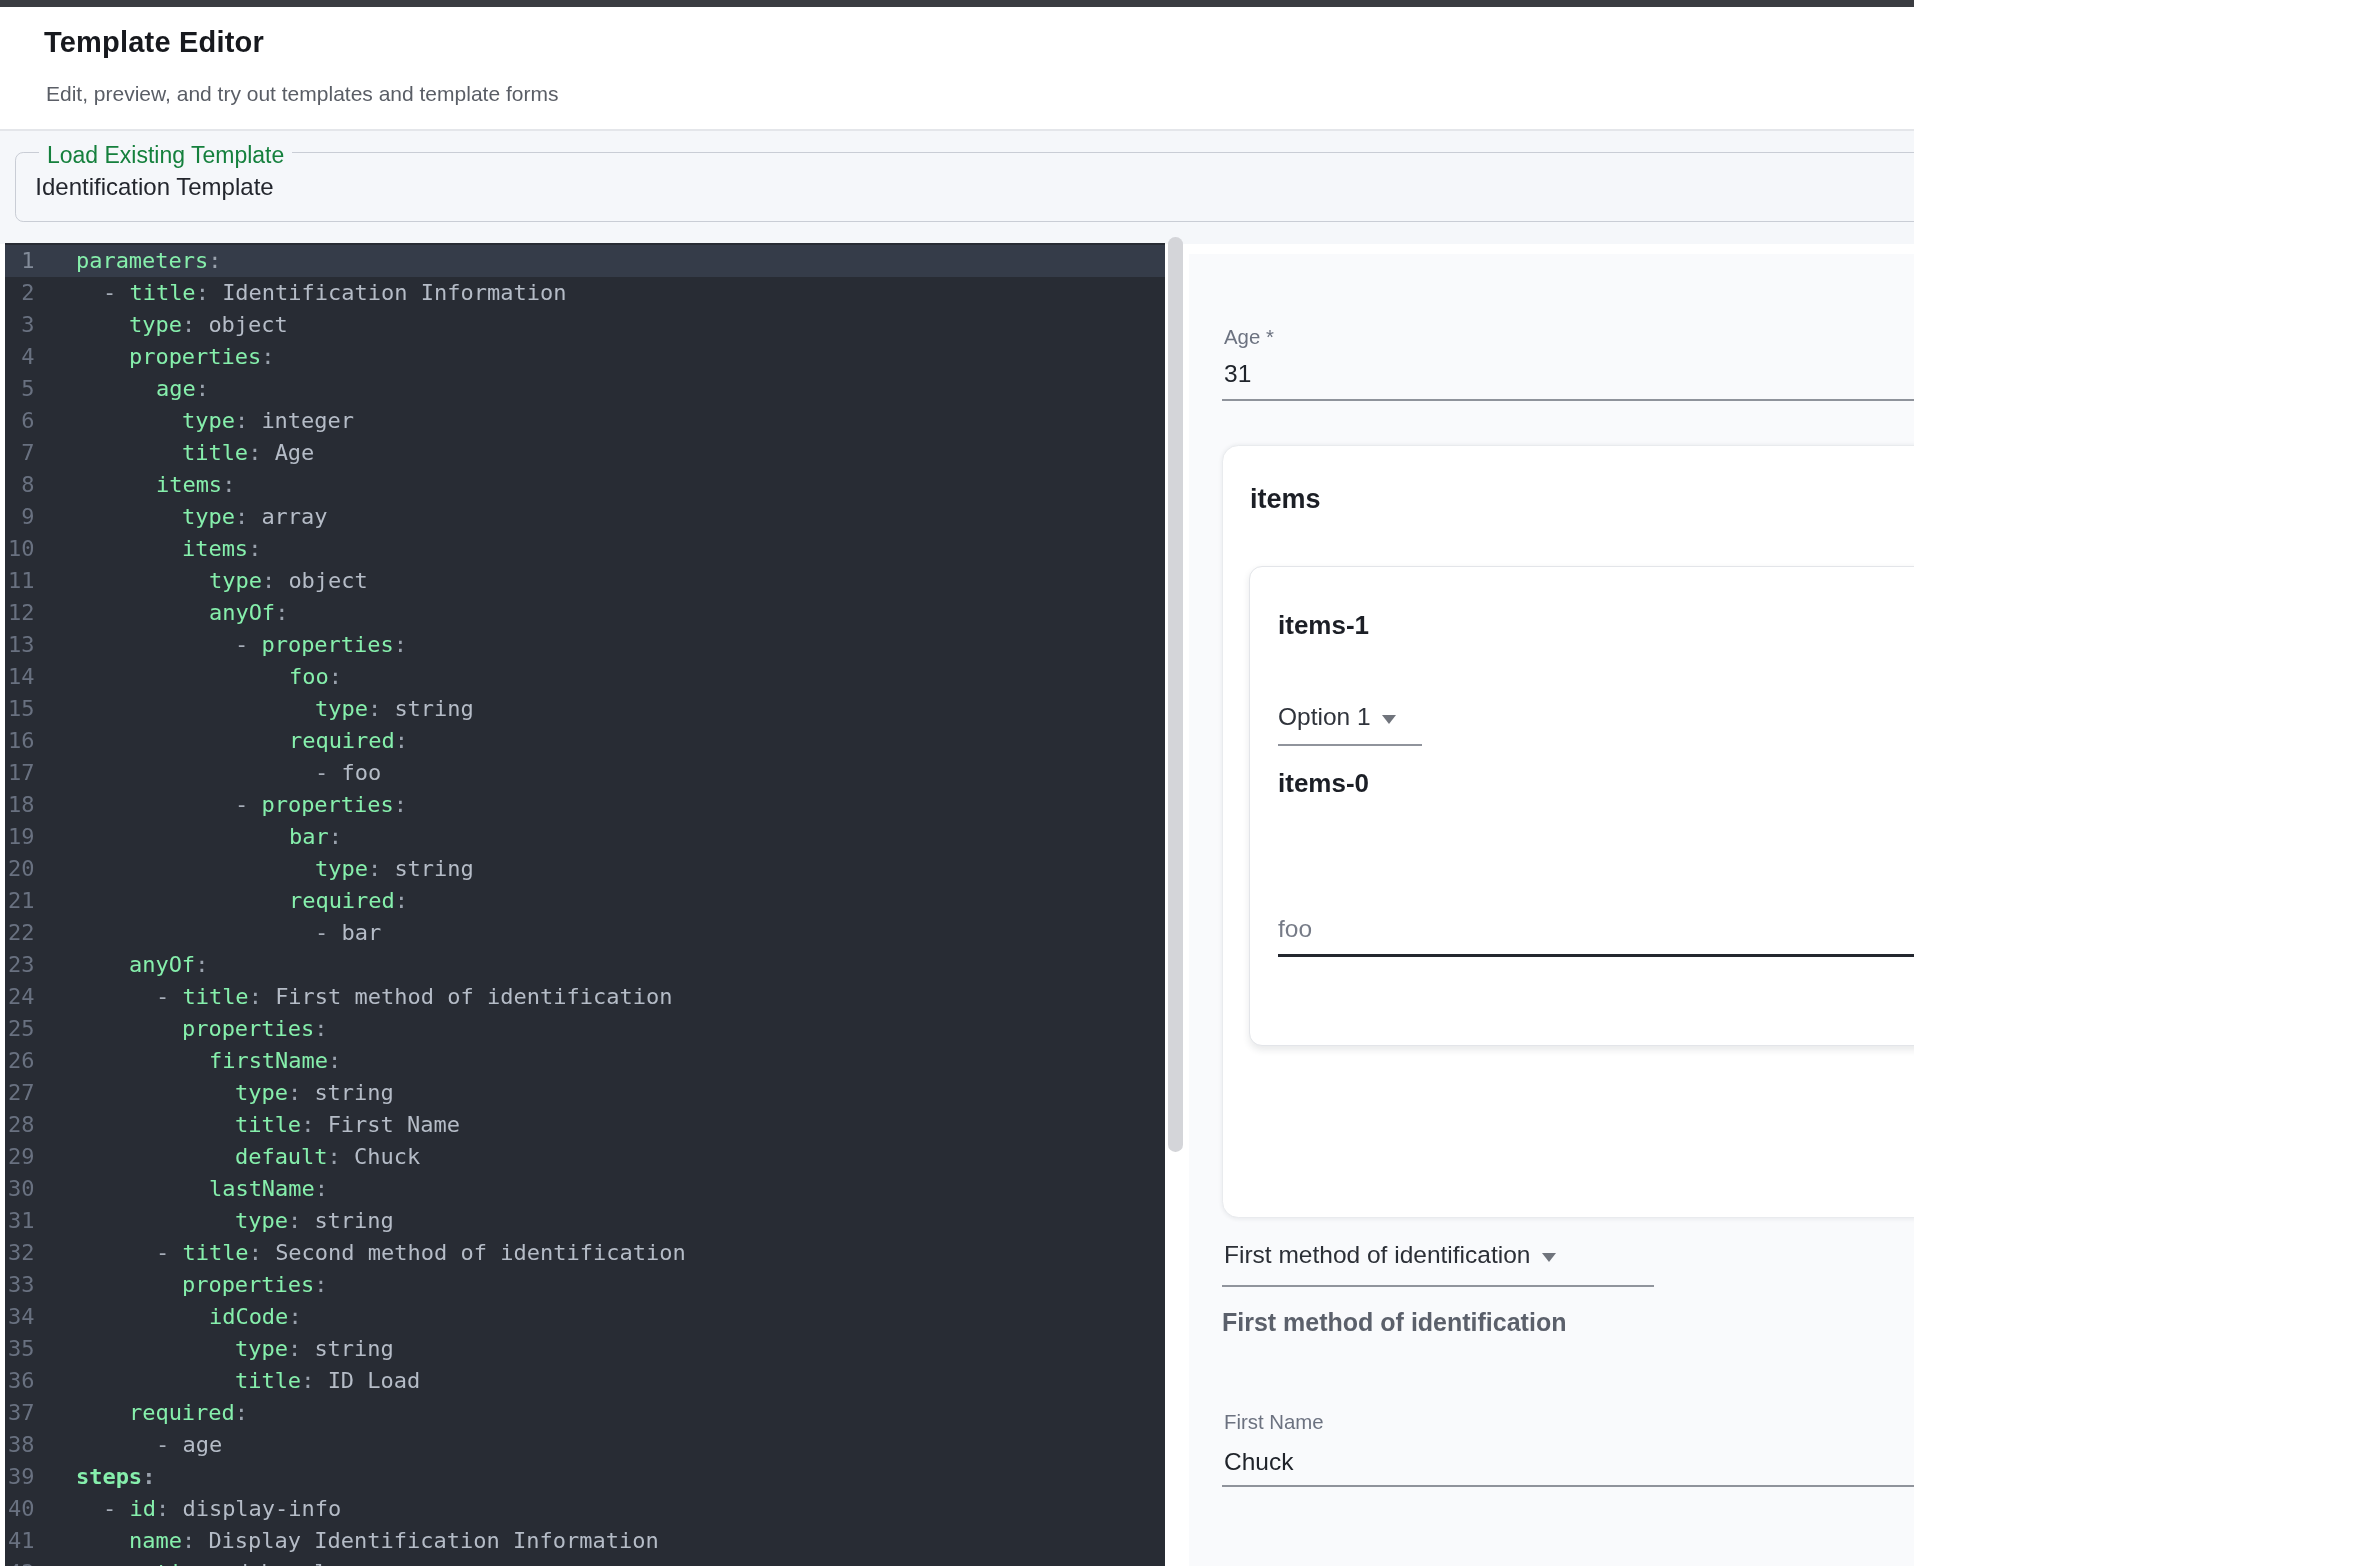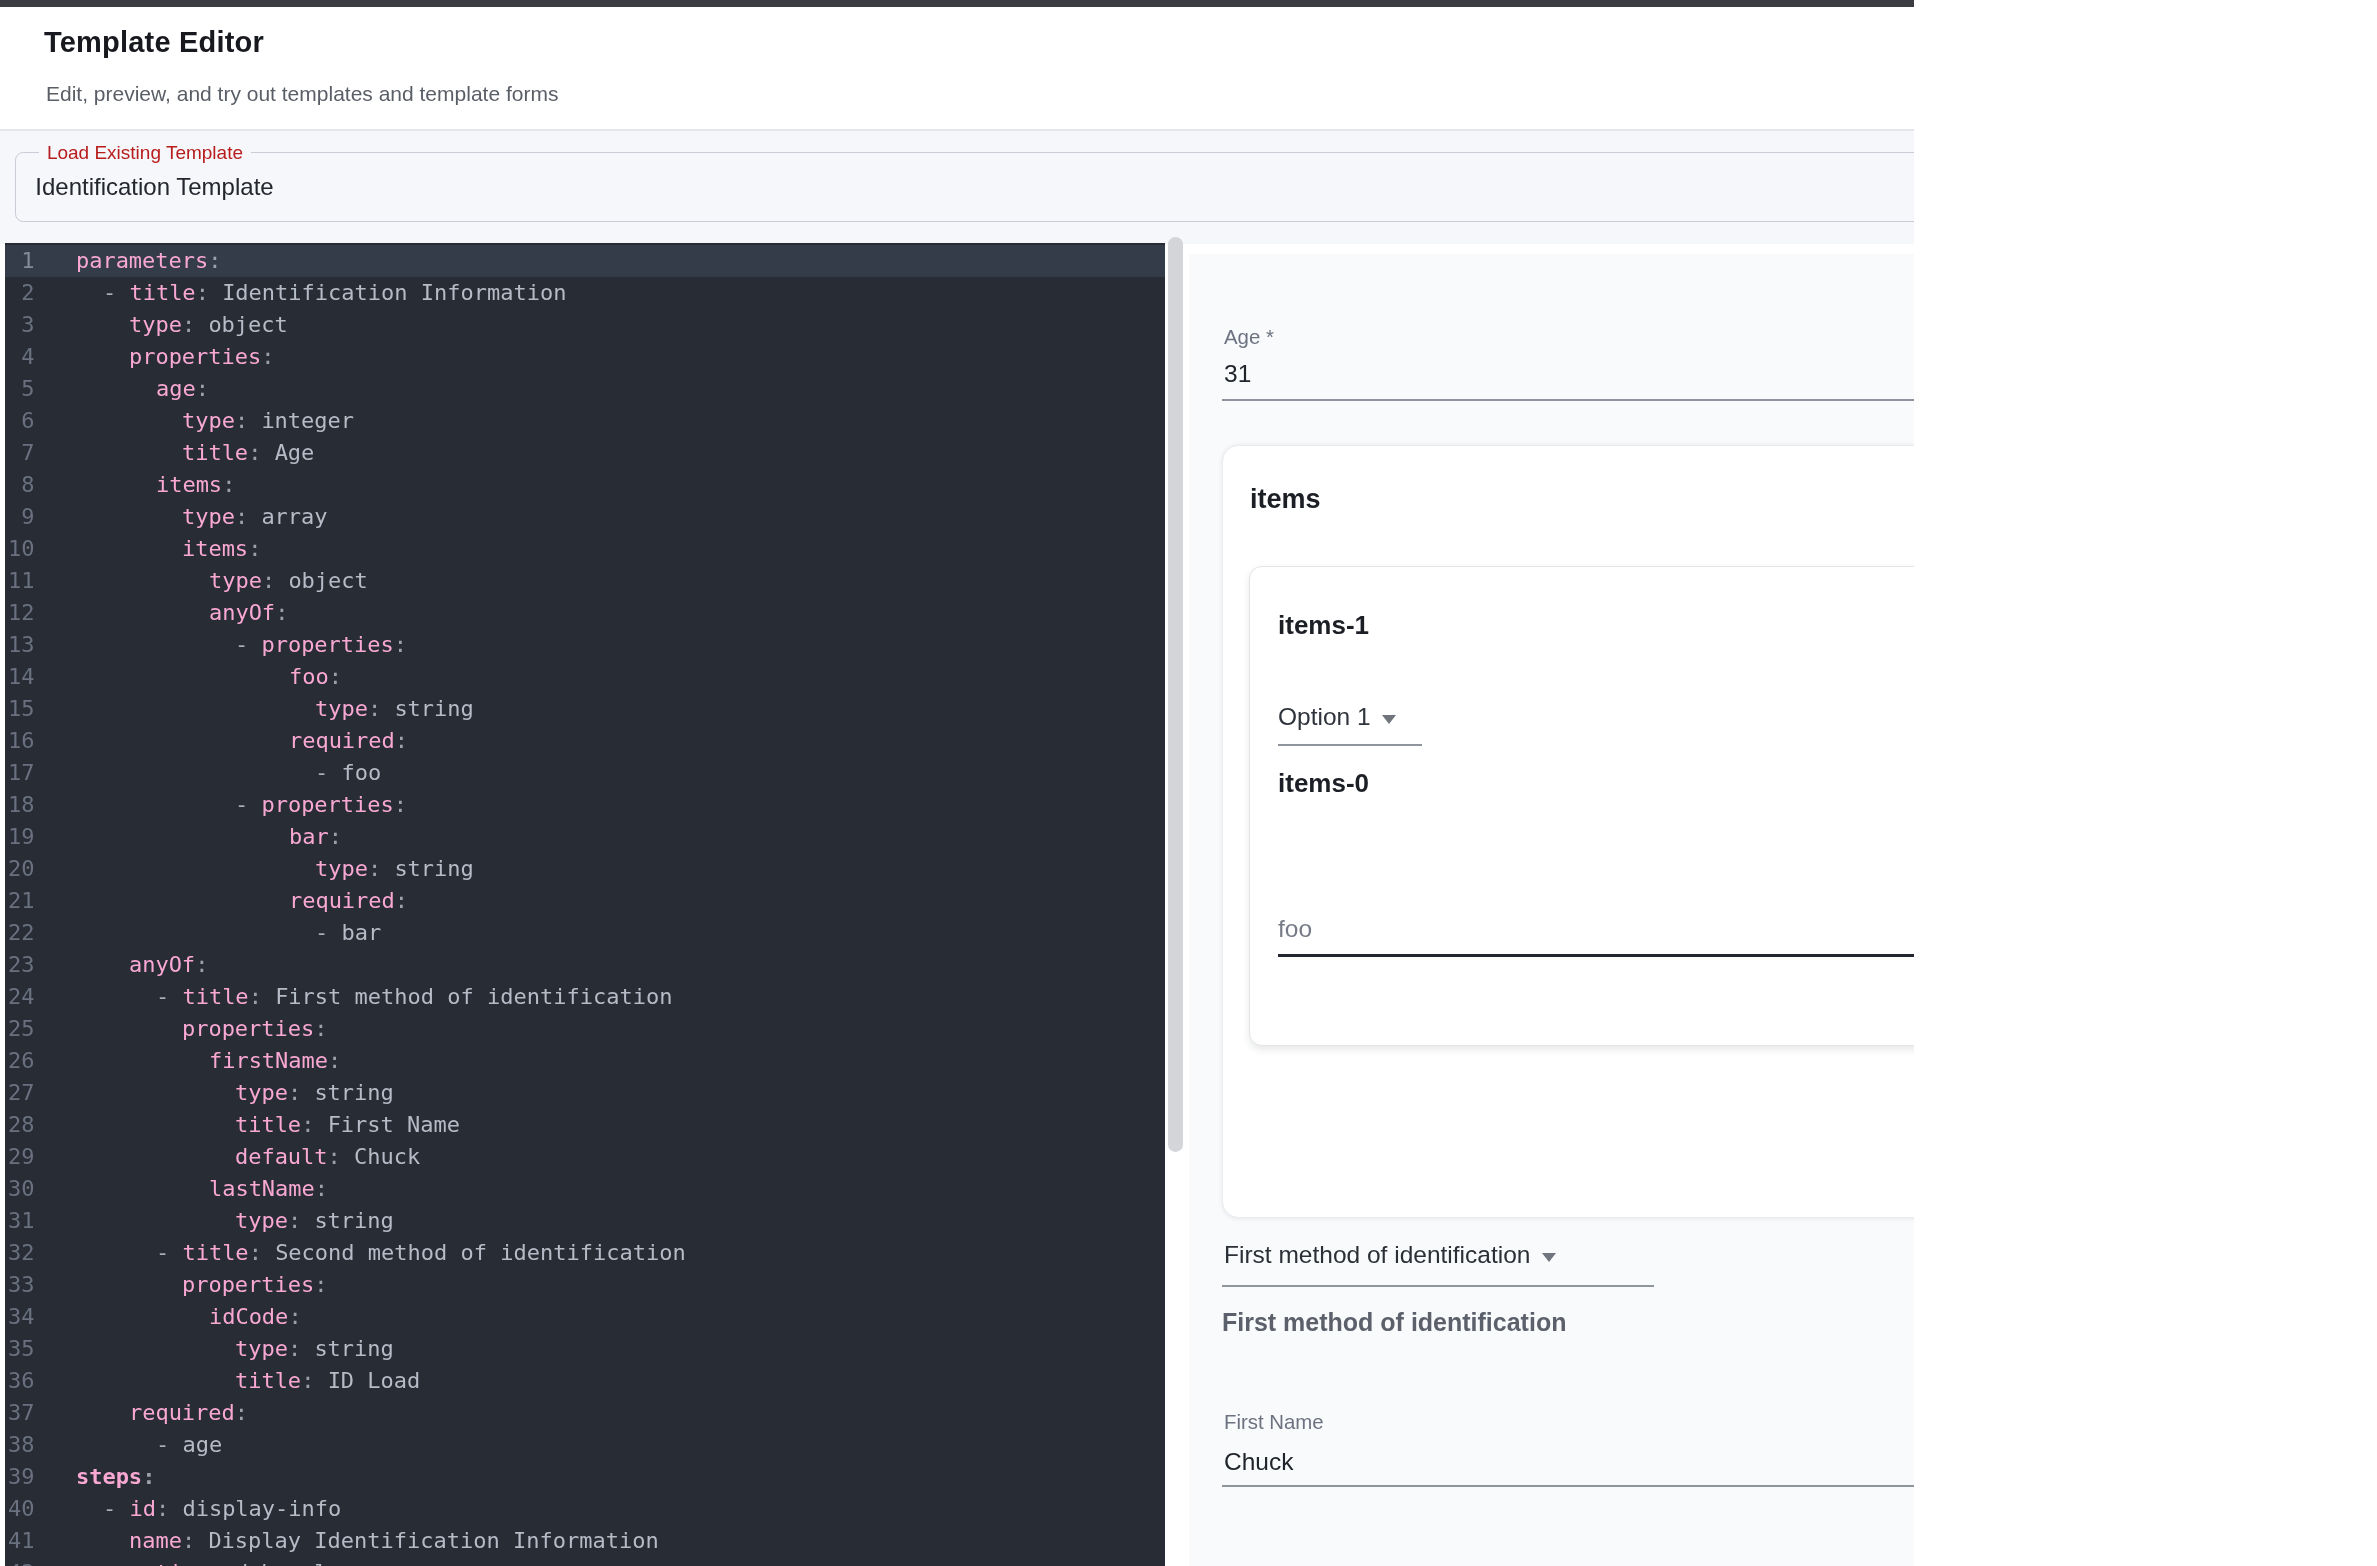--- a/index.html
+++ b/index.html
@@ -14,33 +14,33 @@
   .page-title { position:absolute; left:44px; top:19.6px; font-size:29px; font-weight:700; color:#17191e; letter-spacing:0.2px; }
   .page-subtitle { position:absolute; left:46px; top:75px; font-size:21px; color:#5a5e66; }
   .kebab { position:absolute; left:2302px; top:39px; width:42px; height:49px; cursor:pointer; }
   .kebab .dot { position:absolute; left:17px; width:8.2px; height:8.2px; border-radius:50%; background:#8f95a1; }
   .kebab .d1{ top:4.9px; } .kebab .d2{ top:19px; } .kebab .d3{ top:33px; }
   .header-divider { position:absolute; left:0; top:129px; width:2377px; height:1.6px; background:#e4e6ea; }
 
   
   .load-section { position:absolute; left:0; top:131px; width:2377px; height:113px; background:#f5f7fa; }
   .load-select { position:absolute; left:14.7px; top:21px; width:2269px; height:70px; border:1.6px solid #c9cdd5; border-radius:8.2px; cursor:pointer; }
-  .load-select-label { position:absolute; left:23px; top:-11.4px; font-size:19px; color:#b91c1c; background:#f5f7fa; padding:0 8.2px; }
+  .load-select-label { position:absolute; left:23px; top:-11.4px; font-size:23px; color:#15803d; background:#f5f7fa; padding:0 8.2px; }
   .load-select-value { position:absolute; left:19.6px; top:0; height:67px; line-height:67px; font-size:24px; color:#23262d; }
   .load-caret { position:absolute; right:31px; top:28.6px; width:0; height:0; border-left:9px solid transparent; border-right:9px solid transparent; border-top:10.6px solid #8a8f98; }
   .clear-btn { position:absolute; left:2304px; top:25px; width:39px; height:39px; cursor:pointer; }
 
   
   .editor { position:absolute; left:4.9px; top:243px; width:1160px; height:1323px; background:#282c34; overflow:hidden; padding-top:1.6px; }
   .code-row { display:flex; height:32px; line-height:32px; font-family:"DejaVu Sans Mono", monospace; font-size:22px; white-space:pre; }
   .code-row.active { background:#353c49; }
   .gutter { flex:0 0 46px; text-align:right; padding-right:16.3px; color:#697180; }
   .code-row.active .gutter { color:#828b99; }
   .code-text { padding-left:25px; }
-  .tok-key { color:#f9a8d4; }
+  .tok-key { color:#86efac; }
   .tok-val { color:#b5bcc7; }
   .tok-dash { color:#a7aeb9; }
   .tok-colon { color:#9aa2ad; }
 
   .editor-scrollbar { position:absolute; left:1168px; top:237px; width:14.7px; height:915px; border-radius:7.3px; background:#d4d5d9; cursor:pointer; }
 
   
   .preview { position:absolute; left:1189px; top:254px; width:1189px; height:1323px; background:#f9fafc; overflow:hidden; }
   
 

